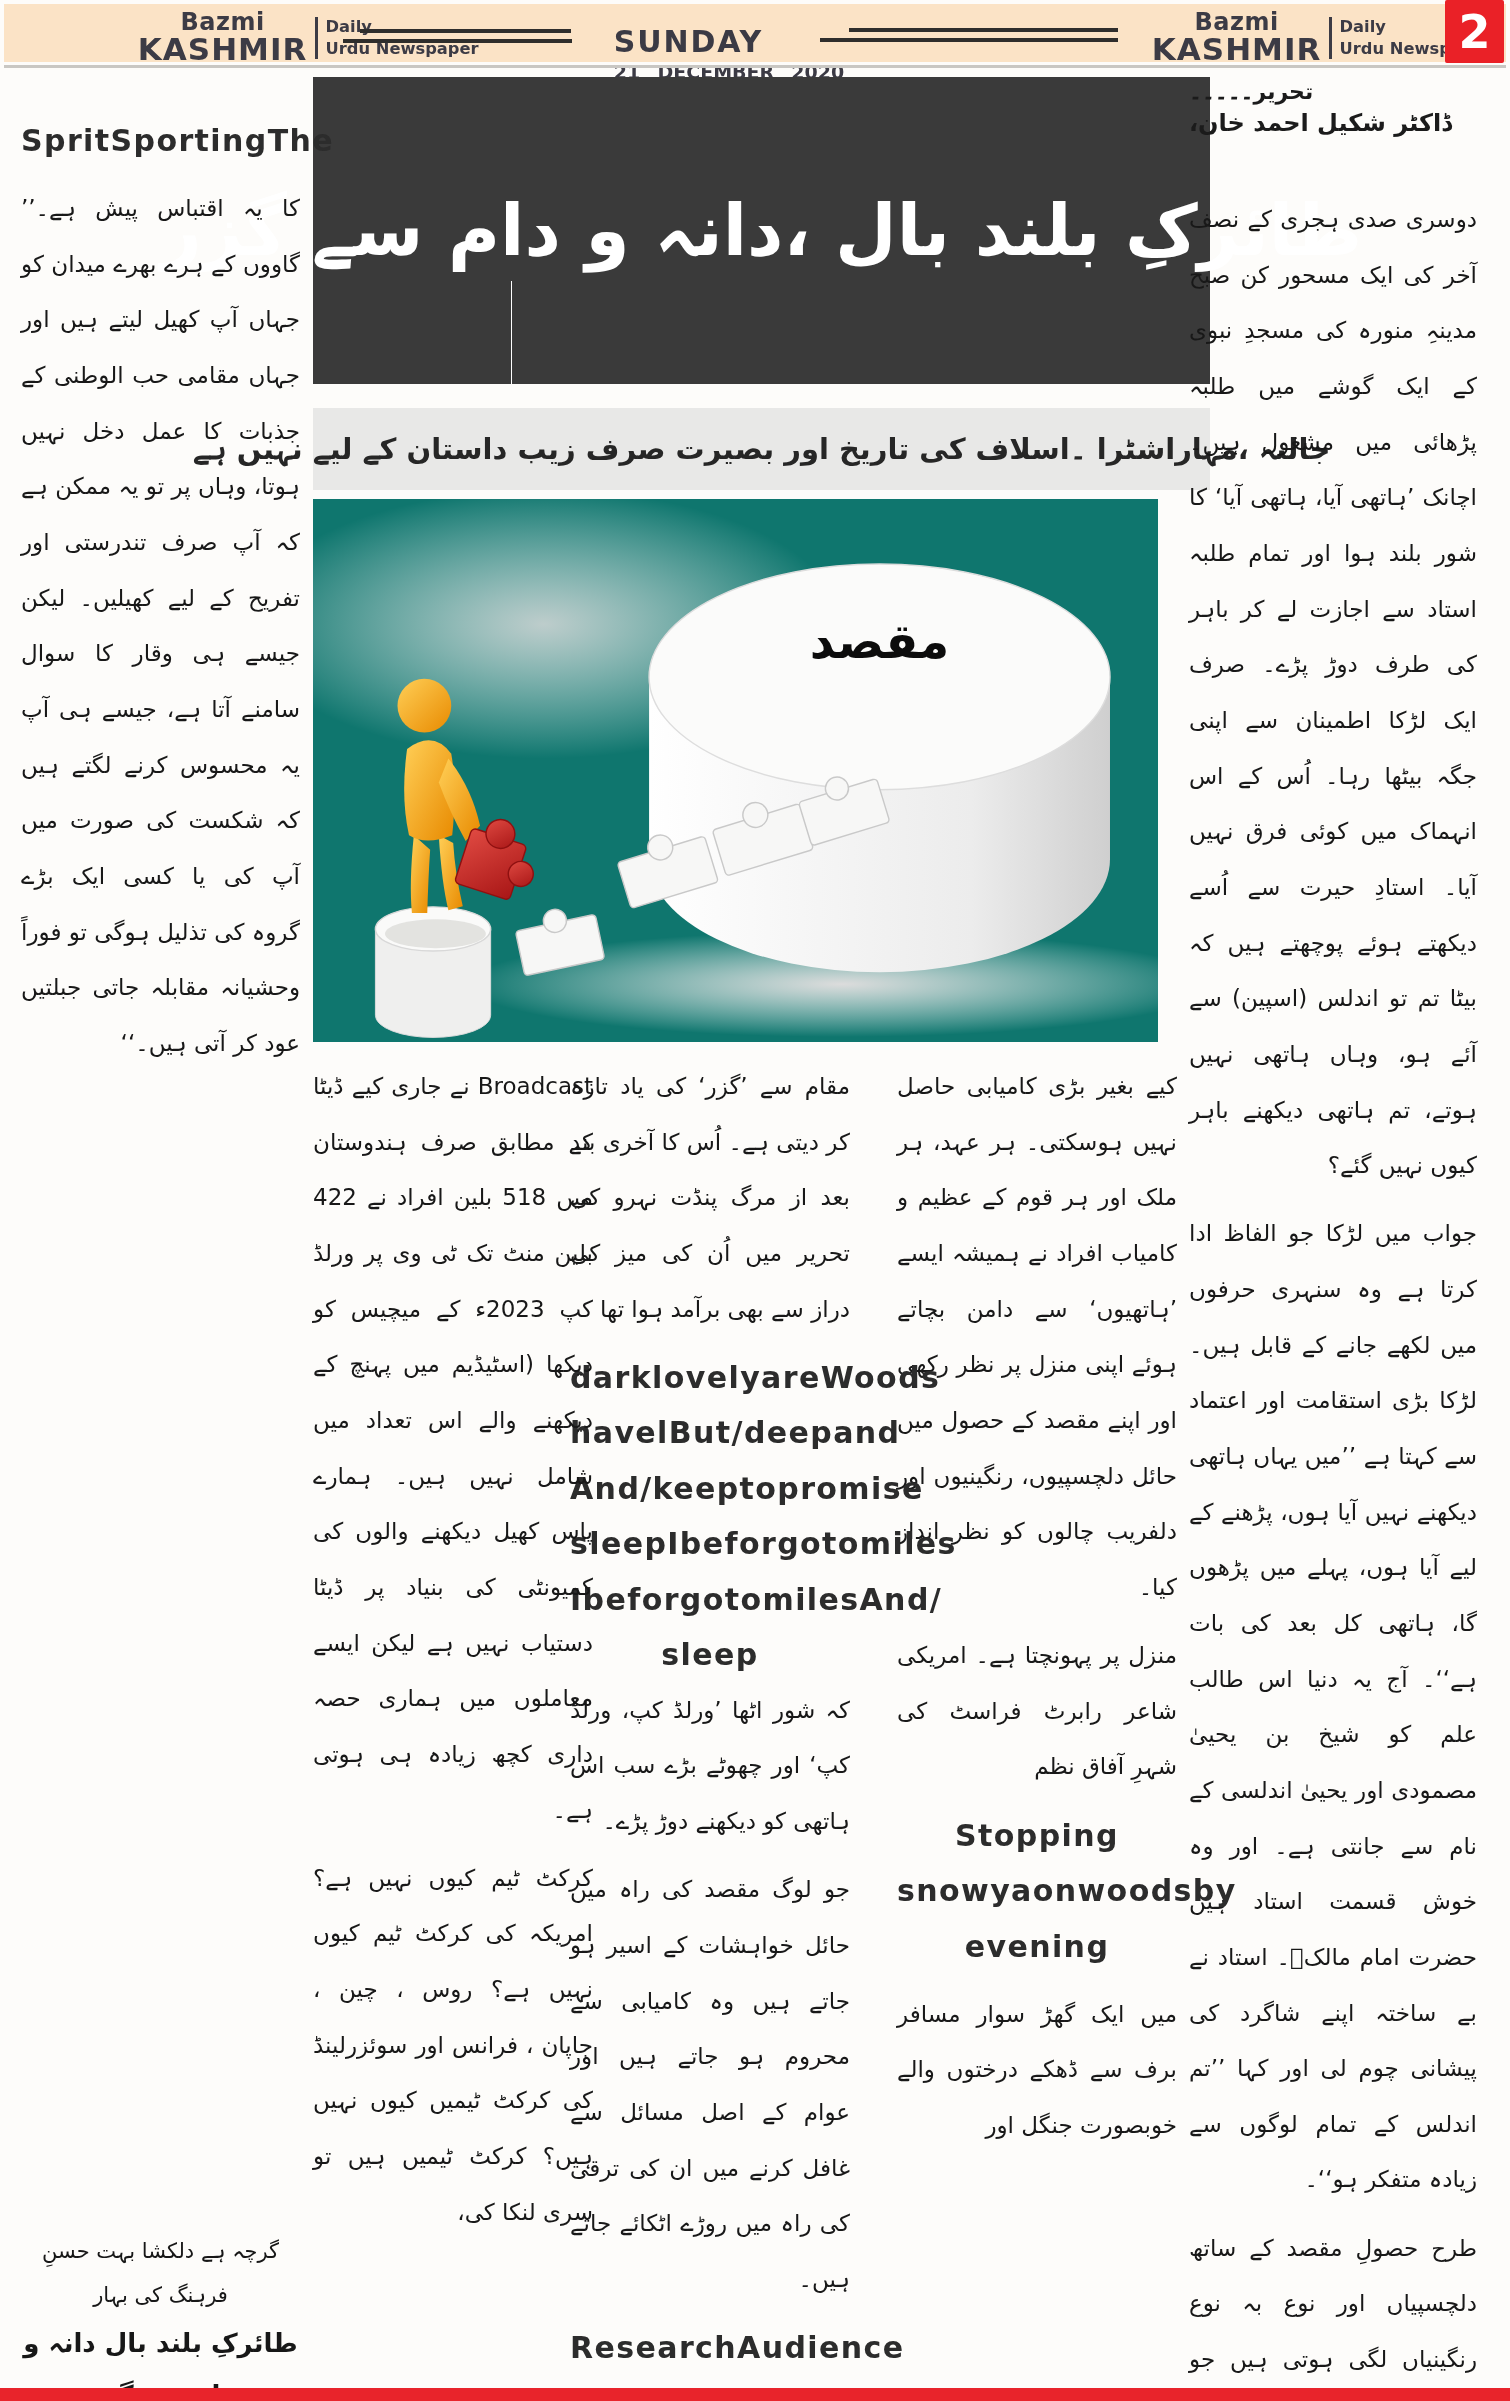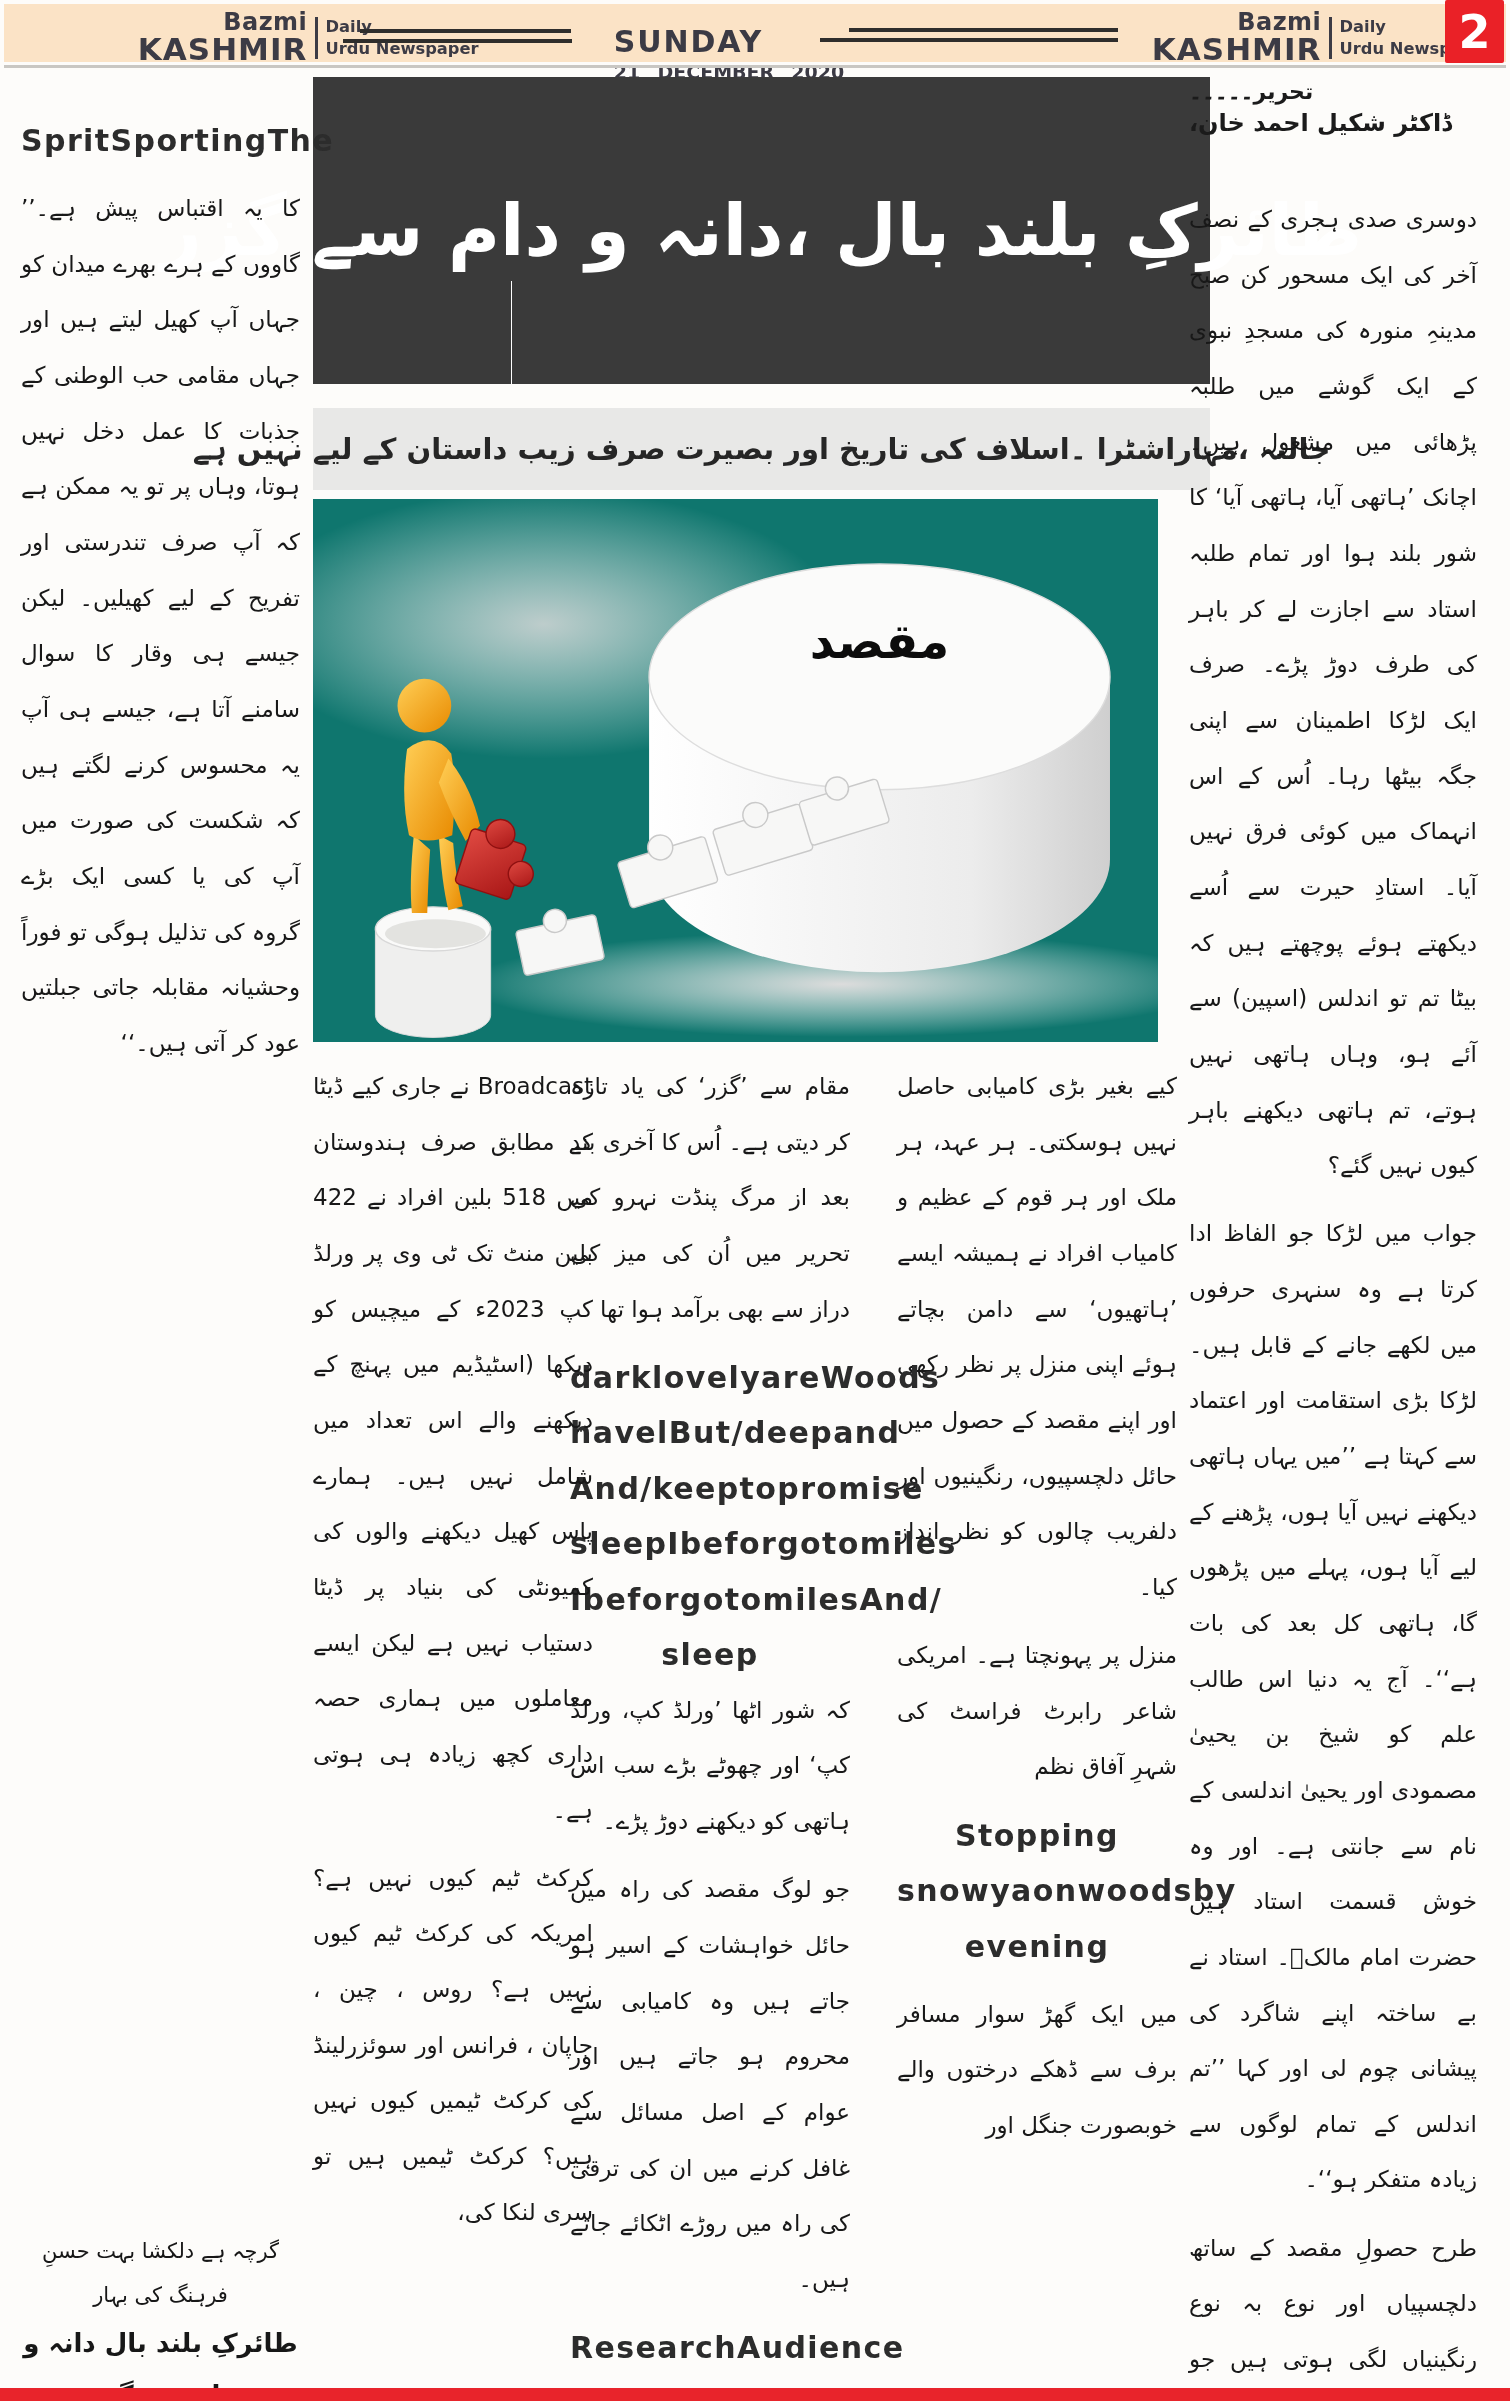--- a/index.html
+++ b/index.html
@@ -1,21 +1,21 @@
 <!DOCTYPE html>
 <html lang="ur" style="font-size:7.7px"><head>
 <meta charset="utf-8">
 <style>
   html,body{margin:0;padding:0;background:#e9e7e2;}
   .page{position:relative;width:1510px;height:2402px;background:#fdfcfa;
         font-family:"DejaVu Sans",sans-serif;overflow:hidden;color:#1c1c1c;}
   
   .header{position:absolute;left:3.8px;top:3.8px;width:1502px;height:58px;background:#fbe3c6;}
   .masthead{position:absolute;top:5.8px;display:flex;align-items:center;gap:7.7px;}
-  .mh-name{text-align:right;color:#3c3b45;line-height:1.02;}
+  .mh-name{text-align:center;color:#3c3b45;line-height:1.02;}
   .mh-top{font-size:24px;font-weight:bold;letter-spacing:0.5px;}
   .mh-bottom{font-size:31px;font-weight:bold;letter-spacing:1px;}
   .mh-divider{width:2.9px;height:42px;background:#3c3b45;}
   .mh-tags{color:#3c3b45;line-height:1.35;}
   .mh-tag{font-size:16.3px;font-weight:bold;white-space:nowrap;}
   .date-block{position:absolute;left:610px;top:20px;width:279px;text-align:left;color:#3b3a44;}
   .date-day{font-size:30px;font-weight:bold;letter-spacing:1.9px;}
   .date-full{font-size:19px;font-weight:bold;word-spacing:10.6px;margin-top:1.9px;}
   .rule-pair div{position:absolute;height:3.8px;background:#2f2e2c;}
   .pageno{position:absolute;left:1445px;top:0;width:59px;height:63px;background:#ea2127;

